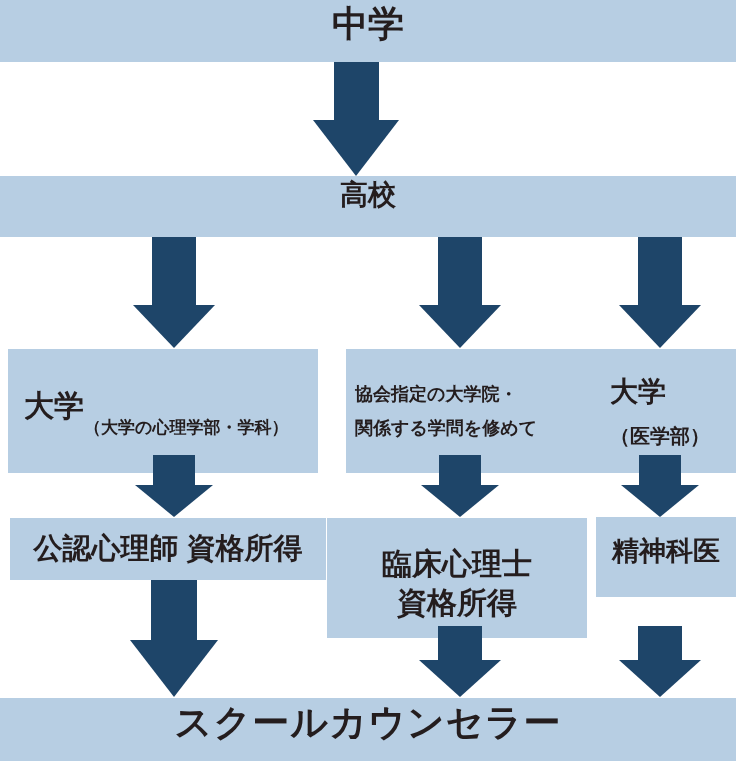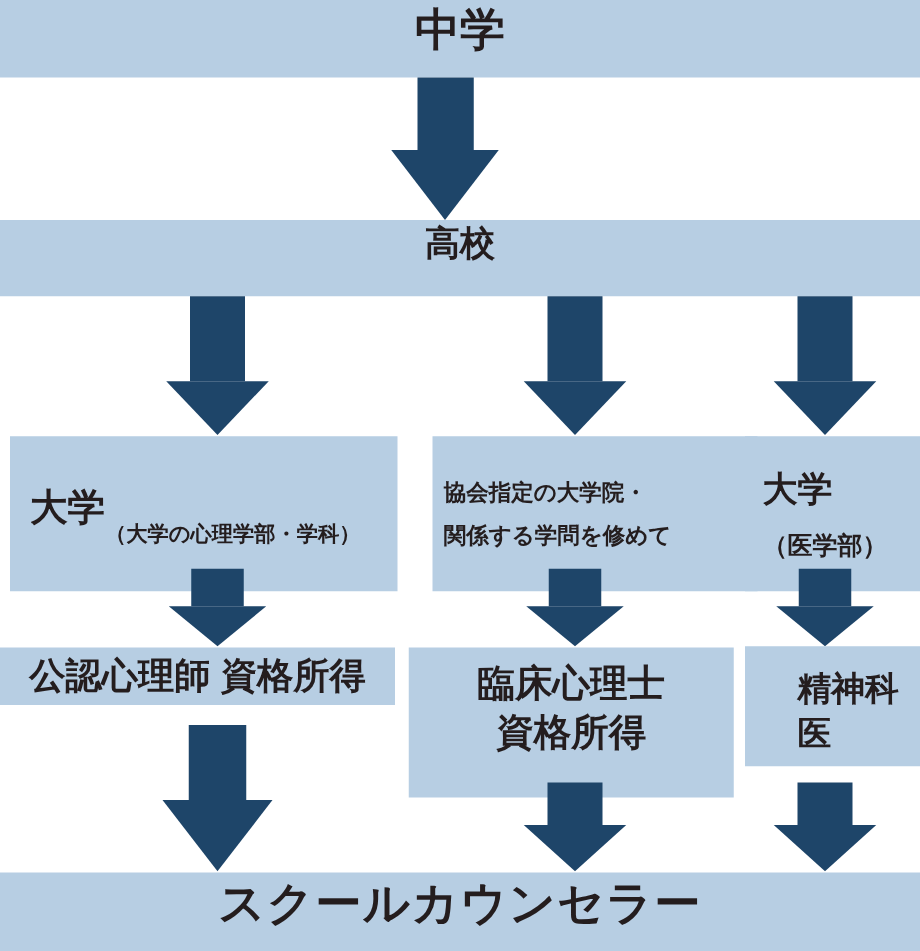--- a/index.html
+++ b/index.html
@@ -28,32 +28,32 @@
   .edu-box { top:349px; height:124px; }
   .box-left-edu  { left:8px;   width:310px; display:flex; flex-direction:column; justify-content:center; gap:9px; padding-left:16px; }
   .box-mid-edu   { left:327px; width:260px; display:flex; flex-direction:column; justify-content:center; gap:10px; padding-left:9px; font-size:18px;margin-left:19px; }
   .box-right-edu { left:596px; width:140px; display:flex; flex-direction:column; justify-content:center; gap:12px; padding-left:14px; }
   .edu-row { display:flex; align-items:center; }
   .edu-big  { font-size:30px; }
   .edu-note { font-size:17px;margin-top:42px; }
   .right-main { font-size:28px; }
   .right-note { font-size:20px; }
   .box-left-qual {
-    left:0; top:518px; width:316px; height:46px;
+    left:10px; top:518px; width:316px; height:62px;
     display:flex; align-items:center; justify-content:center; font-size:29px;
   }
   .box-mid-qual {
     left:327px; top:518px; width:260px; height:120px;
     display:flex; flex-direction:column; align-items:center; justify-content:flex-start;
-    padding-top:10px; font-size:30px; line-height:1.3;
+    padding-top:26px; font-size:30px; line-height:1.3;
   }
   .box-right-qual {
-    left:596px; top:517px; width:140px; height:96px;
-    display:flex; justify-content:flex-start; align-items:flex-start;
-    padding-top:16px; font-size:27px;padding-left:42px;
+    left:596px; top:517px; width:140px; height:80px;
+    display:flex; justify-content:center; align-items:flex-start;
+    padding-top:16px; font-size:27px;
   }
   .stem { position:absolute; background:var(--arrow); }
   .head { position:absolute; width:0; height:0; }
 </style>
 </head>
 <body>
 
 <div class="canvas">
 
   <div class="bar bar-top">

